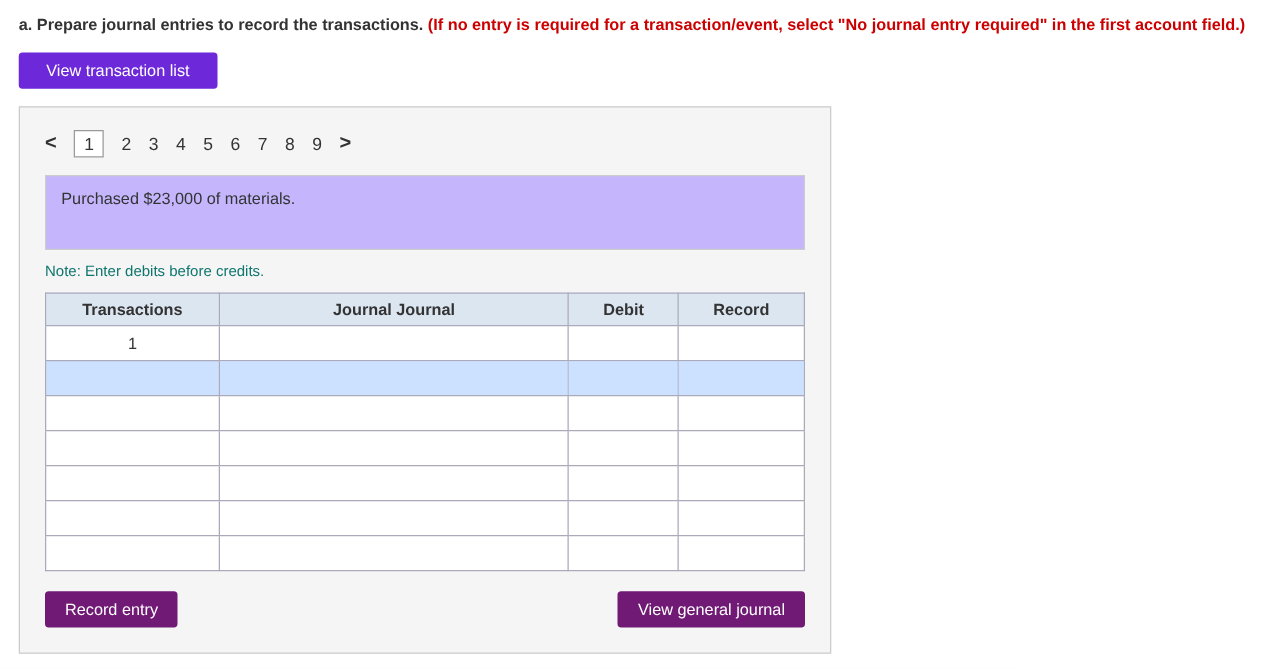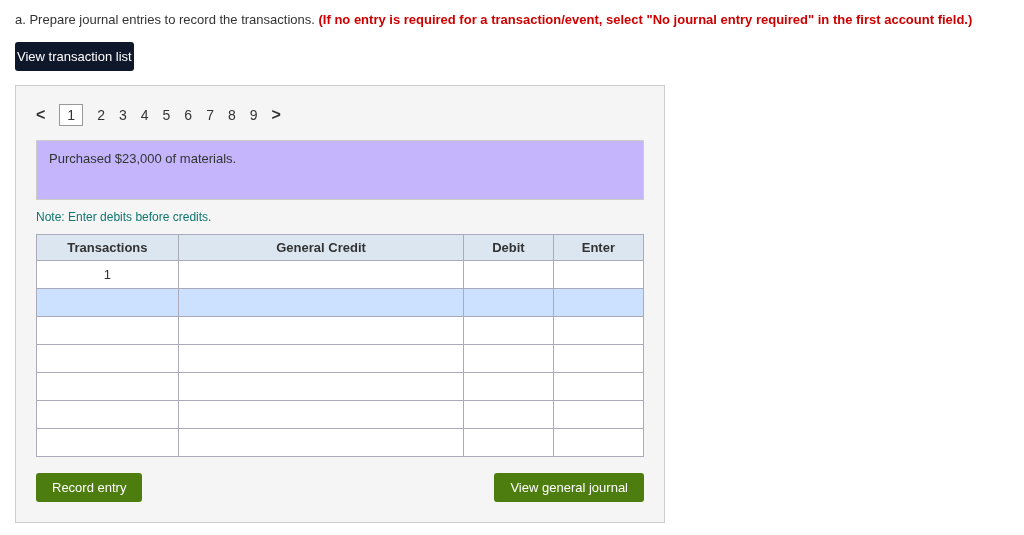--- a/index.html
+++ b/index.html
@@ -8,27 +8,27 @@
       font-size: 13px;
       background: #fff;
       padding: 10px 15px;
       color: #333;
     }
     .top-instruction {
       font-size: 13px;
       margin-bottom: 12px;
       line-height: 1.5;
     }
-    .top-instruction .bold { font-weight: normal; }
+    .top-instruction .bold { font-weight: bold; }
     .top-instruction .red-bold { color: #c00; font-weight: bold; }
     .view-transaction-btn {
-      background: #0f172a;
+      background: #6d28d9;
       color: #fff;
       border: none;
-      padding: 7px 2px;
+      padding: 7px 22px;
       font-size: 13px;
       cursor: pointer;
       border-radius: 3px;
       margin-bottom: 14px;
       display: inline-block;
     }
     .worksheet-container {
       border: 1px solid #ccc;
       background: #f5f5f5;
       padding: 18px 20px 20px 20px;
@@ -128,21 +128,21 @@
     }
     .row-highlighted td input {
       background: #cce0ff;
     }
     .buttons-row {
       display: flex;
       gap: 12px;
       align-items: center;
     }
     .btn-action {
-      background: #4d7c0f;
+      background: #701a75;
       color: #fff;
       border: none;
       padding: 7px 16px;
       font-size: 13px;
       cursor: pointer;
       border-radius: 3px;
     }
     .spacer { flex: 1; }
   </style>
 </head>
@@ -176,23 +176,23 @@
   <div class="description-box">
     <span>Purchased $23,000 of materials.</span>
   </div>
 
   <div class="note-text">Note: Enter debits before credits.</div>
 
   <table class="journal-table">
     <thead>
       <tr>
         <th class="transactions-col">Transactions</th>
-        <th class="general-journal-col">General Credit</th>
+        <th class="general-journal-col">Journal Journal</th>
         <th class="debit-col">Debit</th>
-        <th class="credit-col">Enter</th>
+        <th class="credit-col">Record</th>
       </tr>
     </thead>
     <tbody>
       <tr>
         <td class="trans-num">1</td>
         <td><input type="text" style=""></td>
         <td><input type="text" style=""></td>
         <td><input type="text" style=""></td>
       </tr>
       <tr class="row-highlighted">

